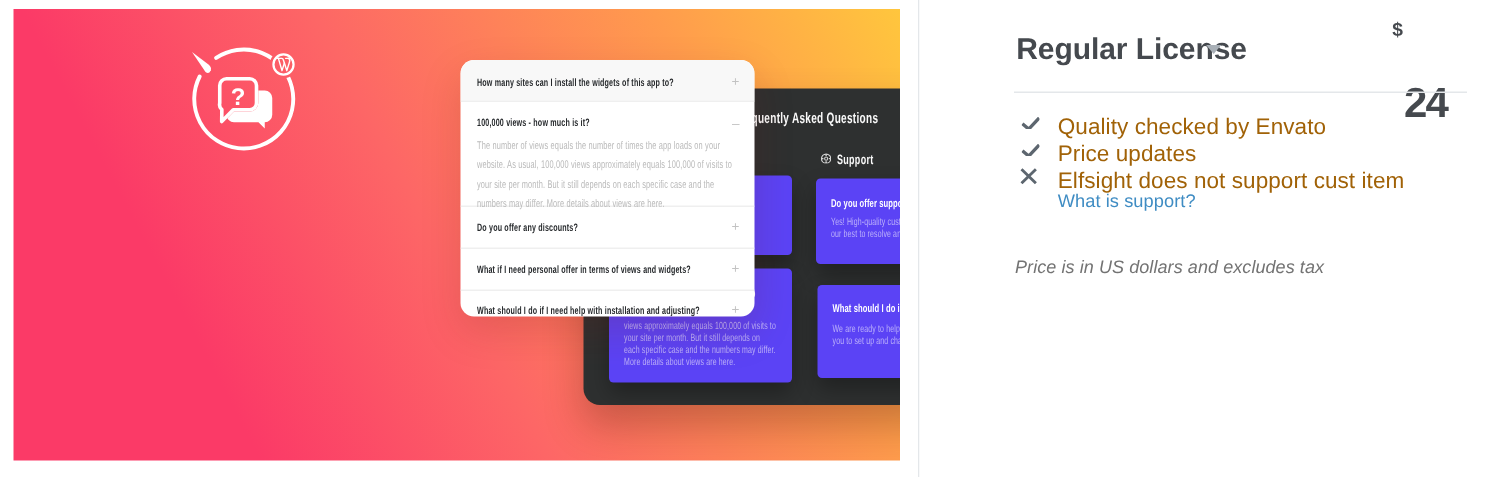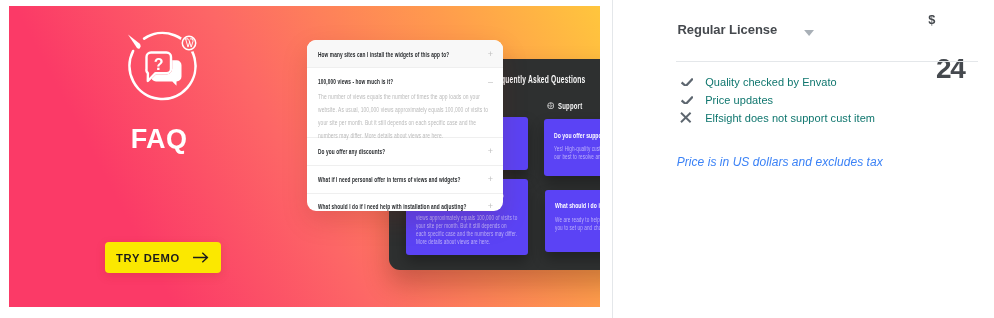--- a/index.html
+++ b/index.html
@@ -48,34 +48,34 @@
   .faq-q{position:absolute;left:11px;color:#25282b;font-size:7.15px;font-weight:bold;letter-spacing:.18px;
     white-space:nowrap;transform:scaleX(.665);transform-origin:0 0;}
   .faq-toggle{position:absolute;right:10px;color:#c2c2c2;font-size:9px;line-height:9px;font-weight:300;}
   .faq-a{position:absolute;left:11px;width:261px;color:#b9b9b9;font-size:7.42px;line-height:12.85px;
     letter-spacing:.15px;transform:scaleX(.665);transform-origin:0 0;}
   .faq-sep{position:absolute;left:0;width:196px;height:1px;background:#efefef;}
 
   
   .divider{position:absolute;left:612px;top:0;width:1px;height:318px;background:#e4e7ea;}
   .right{position:absolute;left:613px;top:0;width:381px;height:318px;background:#fff;}
-  .lic-name{position:absolute;left:64.5px;top:22px;color:#45494e;font-size:13px;font-weight:bold;
+  .lic-name{position:absolute;left:64.5px;top:22px;color:#45494e;font-size:20px;font-weight:bold;
     letter-spacing:-.05px;white-space:nowrap;}
   .lic-caret{position:absolute;left:191px;top:29.8px;width:10.2px;height:6px;}
   .price{position:absolute;left:0;top:0;width:381px;height:60px;color:#45494e;}
   .price .cur{position:absolute;left:315.2px;top:13.2px;font-size:12.8px;font-weight:bold;line-height:14px;}
   .price .num{position:absolute;left:323.0px;top:13.3px;font-size:28px;font-weight:bold;
     letter-spacing:-1.2px;line-height:40px;margin-top:36px;}
   .hr{position:absolute;left:62.8px;top:60.6px;width:302px;height:1px;background:#e4e7ea;}
-  .feat{position:absolute;left:62.8px;color:#0f766e;font-size:11px;letter-spacing:.05px;white-space:nowrap;}
+  .feat{position:absolute;left:62.8px;color:#a16207;font-size:15px;letter-spacing:.05px;white-space:nowrap;}
   .feat-ic{position:absolute;left:67.5px;width:12.4px;height:8.3px;}
   .feat-tx{position:absolute;left:92.2px;}
   .support-link{position:absolute;left:92.2px;top:126.5px;color:#3f8cc3;font-size:12.15px;
     letter-spacing:.05px;text-decoration:none;white-space:nowrap;}
-  .note{position:absolute;left:63.7px;top:155px;color:#3b82f6;font-size:12.0px;font-style:italic;
+  .note{position:absolute;left:63.7px;top:171px;color:#737373;font-size:12.0px;font-style:italic;
     letter-spacing:.05px;white-space:nowrap;}
 </style>
 </head>
 <body>
 
 <div class="page">
   <div class="preview">
 
     <svg class="logo" viewBox="0 0 80 80">
       <defs>
@@ -99,27 +99,20 @@
         <circle cx="63" cy="21" r="6.7" fill="none" stroke="#ffffff" stroke-width="1.5"></circle>
         <g fill="none" stroke="#ffffff" stroke-width="0.95" stroke-linecap="round" stroke-linejoin="round">
           <path d="M58.6 16.9 h3.0 M64.4 16.9 h3.0"></path>
           <path d="M59.6 16.9 L62.0 25.1 L63.6 20.0"></path>
           <path d="M63.6 20.0 L62.8 17.6 Q62.6 16.95 61.9 16.9"></path>
           <path d="M63.6 20.0 L65.2 25.1 L67.0 19.3 Q67.6 17.4 66.2 16.9"></path>
         </g>
       </g>
     </svg>
 
-    <div class="hero-title">FAQ</div>
-    <div class="cta">
-      <span class="cta-label">TRY DEMO</span>
-      <svg class="cta-arrow" viewBox="0 0 22 14">
-        <path d="M1 7 H19.5 M13.5 1.2 L19.8 7 L13.5 12.8" fill="none" stroke="#1b1b1b" stroke-width="1.9" stroke-linecap="square" stroke-linejoin="miter"></path>
-      </svg>
-    </div>
 
     <div class="darkpanel">
       <div class="dp-title">Frequently Asked Questions</div>
       <div class="dp-tab">
         <svg class="dp-tab-icon" viewBox="0 0 20 20">
           <circle cx="10" cy="10" r="8.2" fill="none" stroke="#d6d6d6" stroke-width="2.2"></circle>
           <circle cx="10" cy="10" r="2.7" fill="none" stroke="#d6d6d6" stroke-width="1.8"></circle>
           <g stroke="#d6d6d6" stroke-width="2.4" stroke-linecap="butt">
             <path d="M10 2.2 V5.3 M10 14.7 V17.8 M2.2 10 H5.3 M14.7 10 H17.8"></path>
           </g>
@@ -197,15 +190,16 @@
     <svg class="feat-ic" style="top:95.6px" viewBox="0 0 124 82" preserveAspectRatio="none">
       <path d="M6 44 L48 80 L118 6" fill="none" stroke="#5d666f" stroke-width="22" stroke-linecap="butt" stroke-linejoin="miter"></path>
     </svg>
     <div class="feat feat-tx" style="top:94px">Price updates</div>
 
     <svg class="feat-ic" style="top:112.4px;left:67.4px;width:11.6px;height:11px" viewBox="0 0 116 110">
       <path d="M10 8 L106 102 M106 8 L10 102" fill="none" stroke="#5d666f" stroke-width="19" stroke-linecap="butt"></path>
     </svg>
     <div class="feat feat-tx" style="top:111.8px">Elfsight does not support cust item</div>
 
+    <a class="support-link" href="#">What is support?</a>
     <div class="note">Price is in US dollars and excludes tax</div>
   </div>
 </div>
 
 </body></html>

